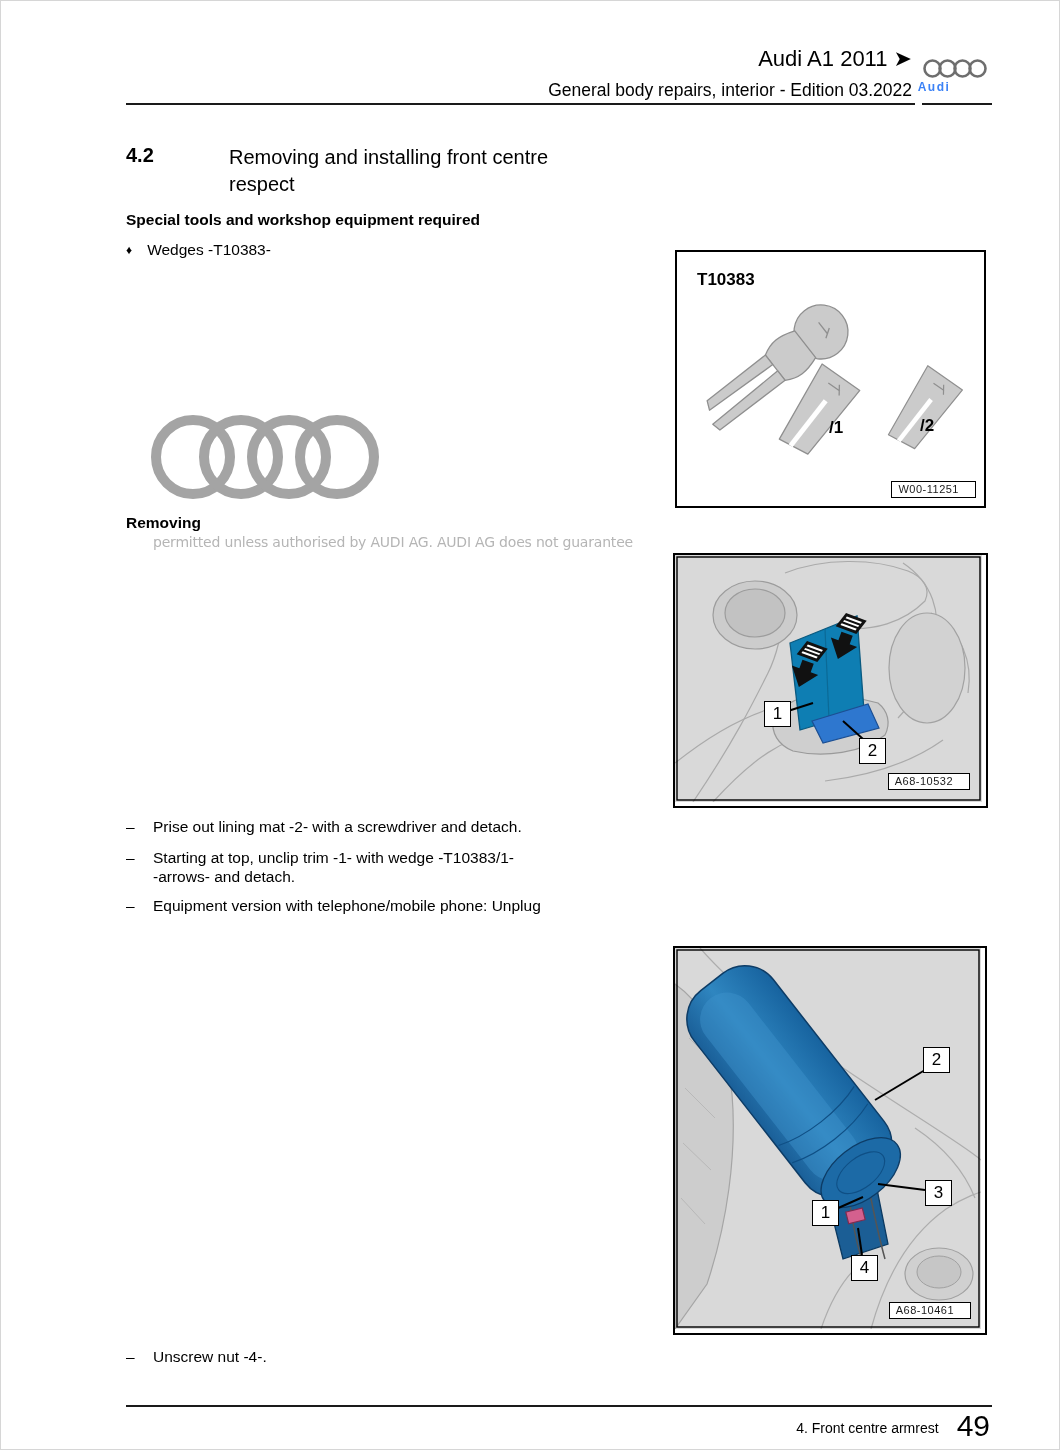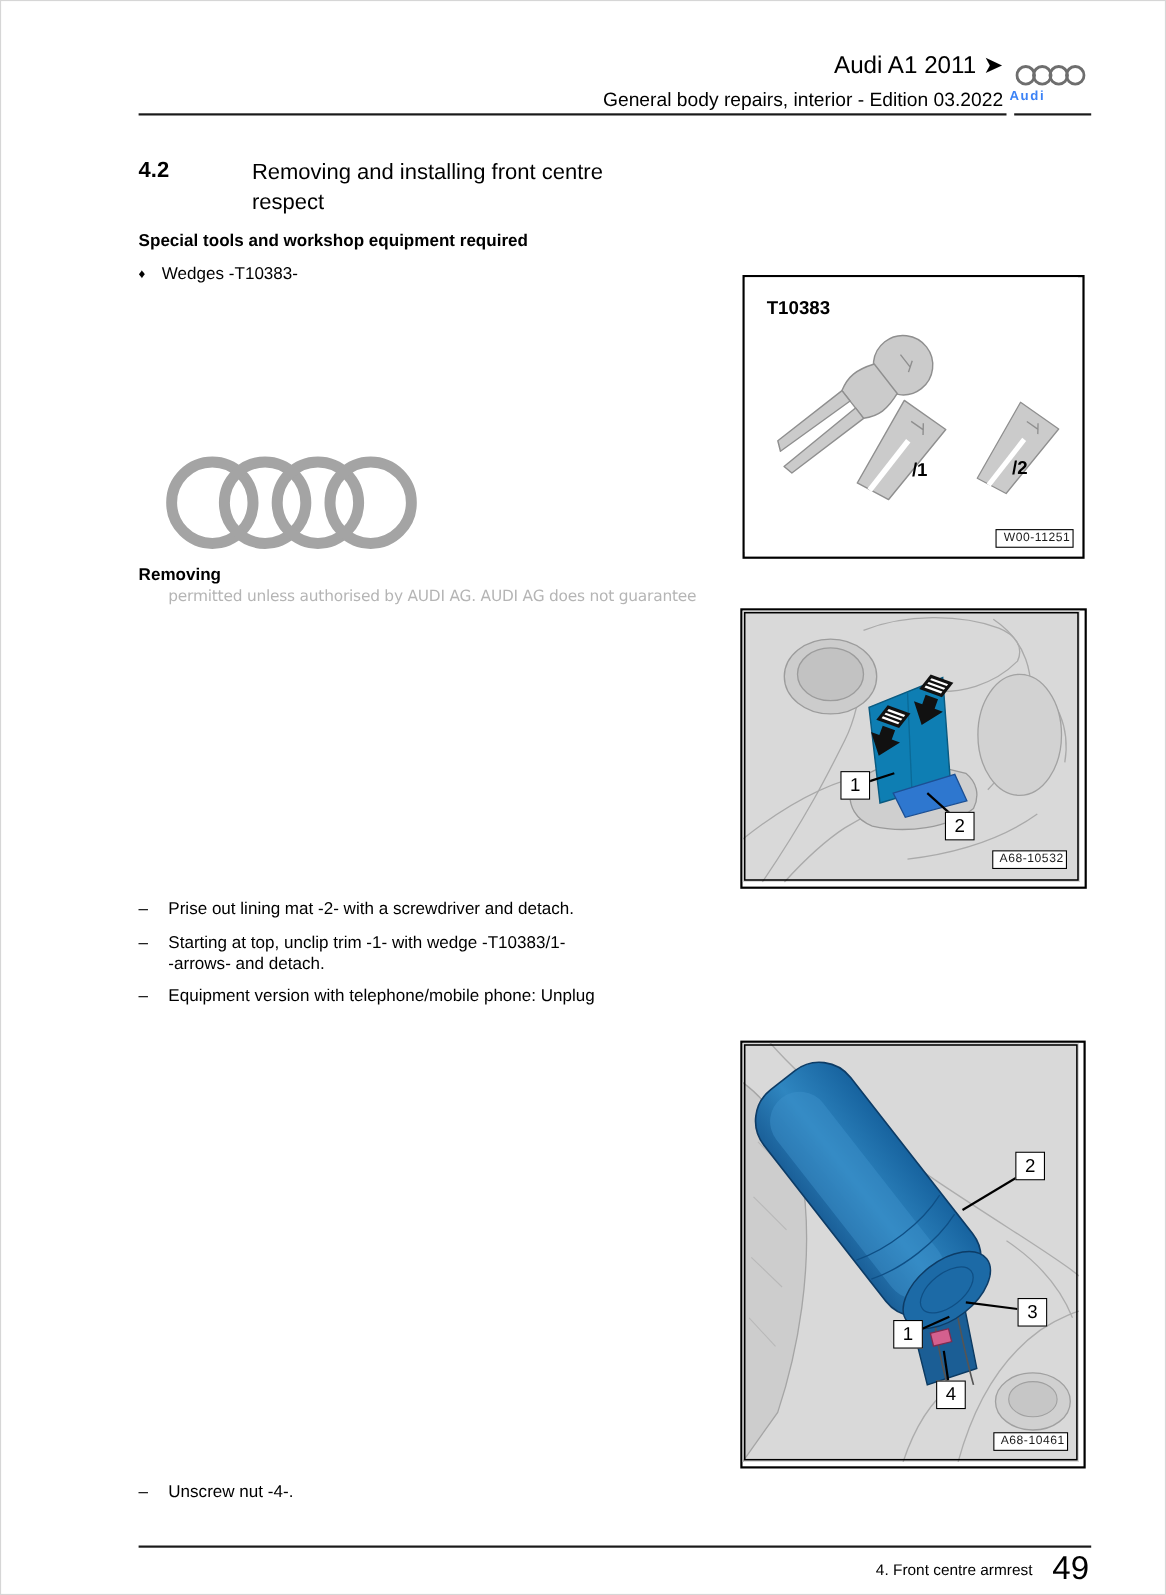--- a/index.html
+++ b/index.html
@@ -24,21 +24,21 @@
   .diamond{font-size:12px;margin-right:15px;position:relative;top:-1px;}
   
   .figure{border:2px solid #000;background:#fff;z-index:2;}
   .fig1{left:674px;top:238px;width:307px;height:254px;margin-top:11px;}
   .fig2{left:672px;top:552px;width:311px;height:251px;}
   .fig3{left:672px;top:945px;width:310px;height:385px;}
   .fig1-code{position:absolute;left:20px;top:18px;font-size:17px;font-weight:700;}
   .fig1-l1{position:absolute;left:152px;top:166px;font-size:17px;font-weight:700;}
   .fig1-l2{position:absolute;left:243px;top:164px;font-size:17px;font-weight:700;}
   .fig-id{position:absolute;border:1px solid #000;background:#fff;font-size:11px;
-          padding:1px 2px 2px 6px;letter-spacing:0.5px;color:#1a1a1a;}
+          padding:1px 16px 2px 6px;letter-spacing:0.5px;color:#1a1a1a;}
   .fig1 .fig-id{right:8px;bottom:8px;}
   .fig2 .fig-id{right:16px;bottom:16px;}
   .fig3 .fig-id{right:14px;bottom:14px;}
   .callout{position:absolute;width:25px;height:24px;border:1.5px solid #000;background:#fff;
            display:flex;align-items:center;justify-content:center;font-size:17px;z-index:3;}
   .f2-c1{left:89px;top:146px;}  .f2-c2{left:184px;top:183px;}
   .f3-c2{left:248px;top:99px;}  .f3-c3{left:250px;top:232px;}
   .f3-c1{left:137px;top:252px;} .f3-c4{left:176px;top:307px;}
   
   .rings-wm{left:150px;top:412px;z-index:1;}

